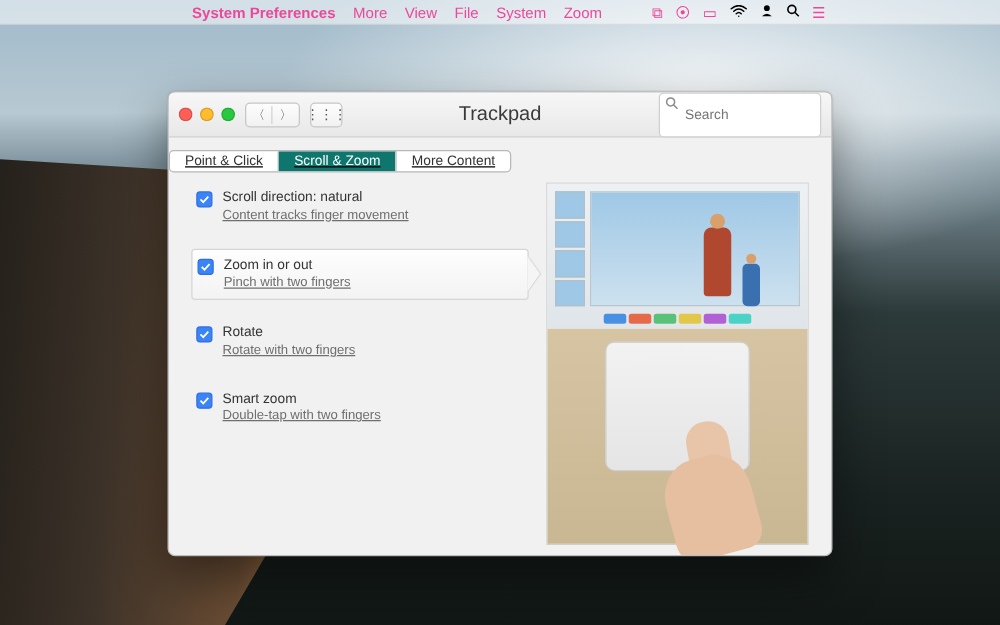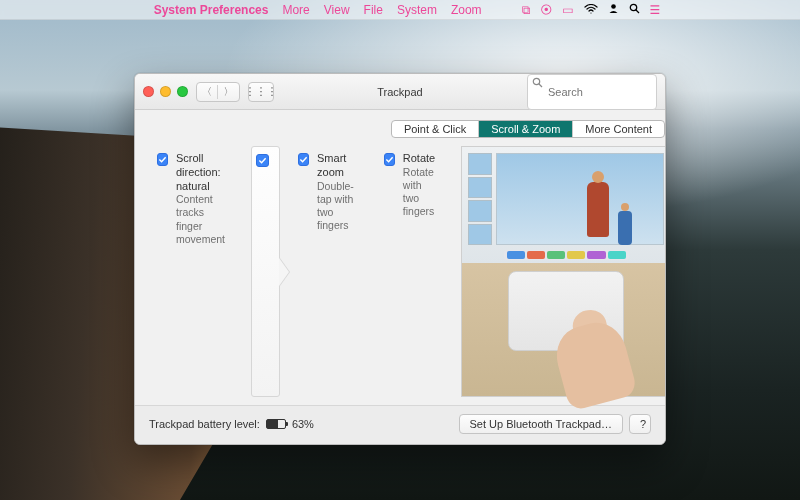--- a/index.html
+++ b/index.html
@@ -53,45 +53,45 @@
   .traffic .dot { width: 11px; height: 11px; border-radius: 50%; border: .5px solid rgba(0,0,0,.15); }
   .dot.red { background:#ff5f57;} .dot.yellow{background:#febc2e;} .dot.green{background:#28c840;}
   .navseg, .gridbtn {
     height: 20px; border: 1px solid #c7c7c7; background: linear-gradient(#fdfdfd,#f1f1f1);
     border-radius: 4px; display: flex; align-items: center; justify-content: center; color:#555;
   }
   .navseg { width: 44px; display:flex; }
   .navseg span { width:50%; text-align:center; font-size:10px; }
   .navseg span:first-child { border-right:1px solid #d2d2d2; }
   .gridbtn { width: 26px; font-size:11px; }
-  .win-title { position:absolute; left:0; right:0; text-align:center; font-size:11px; color:#3a3a3a; pointer-events:none;}
+  .win-title { position:absolute; left:0; right:0; text-align:center; font-size:16px; color:#3a3a3a; pointer-events:none;}
   .searchwrap { margin-left:auto; position:relative; }
   .searchwrap input {
     width: 130px; height: 36px; border:1px solid #cfcfcf; border-radius: 4px;
     background:#fff; font-size:11px; padding: 0 6px 0 20px; color:#333;
   }
   .searchwrap .sicon { position:absolute; left:5px; top:3px; font-size:11px; color:#8a8a8a; }
 
-  .tabsrow { display:flex; justify-content:flex-end; padding:10px 0 8px; }
+  .tabsrow { display:flex; justify-content:flex-start; padding:10px 0 8px;text-decoration:underline; }
   .tabs { display:flex; border:1px solid #b8b8b8; border-radius:4px; overflow:hidden; font-size:11px; background:#fff; }
   .tabs .tab { padding: 2px 12px; border-right:1px solid #c7c7c7; color:#333; cursor:default; }
   .tabs .tab:last-child { border-right:none; }
   .tabs .tab.active { background:#0f766e; color:#fff; }
 
   .content { flex:1; display:flex; padding: 0 18px 8px 18px; gap: 14px; }
-  .options { flex: 1 1 52%; display:flex; flex-direction:row; gap:14px; }
+  .options { flex: 1 1 52%; display:flex; flex-direction:column; gap:14px; }
   .optrow { display:flex; align-items:flex-start; gap:8px; padding:6px 10px 6px 4px; border-radius:3px; position:relative; }
   .optrow .cb {
     width:13px; height:13px; border-radius:3px; background:#3b84f7; border:1px solid #2e6fe0;
     display:flex; align-items:center; justify-content:center; margin-top:1px;
   }
   .optrow .cb svg { width:9px; height:9px; display:block; }
   .optrow .txt { font-size:11px; color:#333; line-height:1.25; }
   .optrow .txt .title { display:block; }
-  .optrow .txt .sub { display:block; color:#6f6f6f; font-size:10.5px; }
+  .optrow .txt .sub { display:block; color:#6f6f6f; font-size:10.5px;text-decoration:underline; }
   .optrow.selected {
     background: linear-gradient(#fefefe,#f3f3f3);
     border:1px solid #d6d6d6;
   }
   .optrow.selected::after {
     content:""; position:absolute; right:-10px; top:50%; transform:translateY(-50%);
     border-left:10px solid #f5f5f5; border-top:14px solid transparent; border-bottom:14px solid transparent;
     filter: drop-shadow(1px 0 0 #d6d6d6);
   }
 
@@ -219,43 +219,47 @@
           <span class="sub">Content tracks finger movement</span>
         </div>
       </div>
 
       <div class="optrow selected">
         <div class="cb">
             <svg viewBox="0 0 10 10">
               <polyline points="1.5,5 4,7.5 8.5,2.5" fill="none" stroke="#fff" stroke-width="1.6"></polyline>
             </svg>
           </div>
+        <div class="txt">
+          <span class="title">Zoom in or out</span>
+          <span class="sub">Pinch with two fingers</span>
+        </div>
+      </div>
+
+      <div class="optrow">
+        <div class="cb">
+            <svg viewBox="0 0 10 10">
+              <polyline points="1.5,5 4,7.5 8.5,2.5" fill="none" stroke="#fff" stroke-width="1.6"></polyline>
+            </svg>
+          </div>
+        <div class="txt">
+          <span class="title">Rotate</span>
+          <span class="sub">Rotate with two fingers</span>
+        </div>
       </div>
 
       <div class="optrow">
         <div class="cb">
             <svg viewBox="0 0 10 10">
               <polyline points="1.5,5 4,7.5 8.5,2.5" fill="none" stroke="#fff" stroke-width="1.6"></polyline>
             </svg>
           </div>
         <div class="txt">
           <span class="title">Smart zoom</span>
           <span class="sub">Double-tap with two fingers</span>
-        </div>
-      </div>
-
-      <div class="optrow">
-        <div class="cb">
-            <svg viewBox="0 0 10 10">
-              <polyline points="1.5,5 4,7.5 8.5,2.5" fill="none" stroke="#fff" stroke-width="1.6"></polyline>
-            </svg>
-          </div>
-        <div class="txt">
-          <span class="title">Rotate</span>
-          <span class="sub">Rotate with two fingers</span>
         </div>
       </div>
 
     </div>
 
     <div class="preview">
       <div class="pv-screen">
         <div class="thumbs">
             <span></span>
             <span></span>
@@ -275,26 +279,13 @@
           </div>
       </div>
       <div class="pv-trackpad">
         <div class="pad"></div>
         <div class="fingers"></div>
         <div class="hand"></div>
       </div>
     </div>
   </div>
 
-  <div class="footer">
-    <div class="left">
-      <span>Trackpad battery level:</span>
-      <span class="batt">
-          <i></i>
-        </span>
-      <span>63%</span>
-    </div>
-    <div class="right">
-      <button>Set Up Bluetooth Trackpad…</button>
-      <button class="helpbtn">?</button>
-    </div>
-  </div>
 </div>
 
 </body></html>

